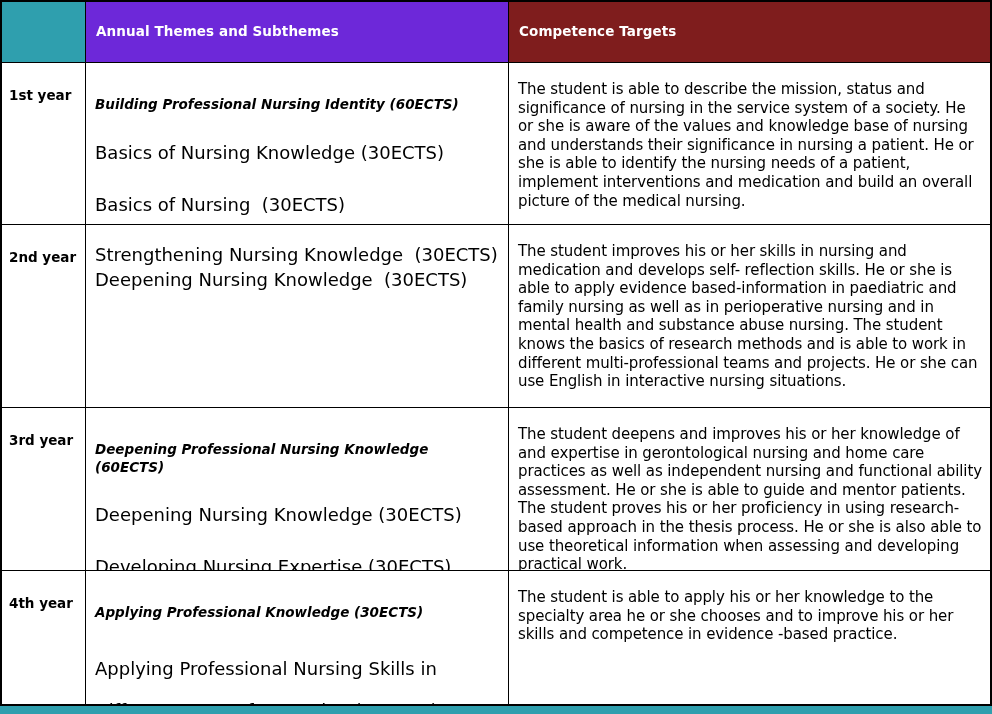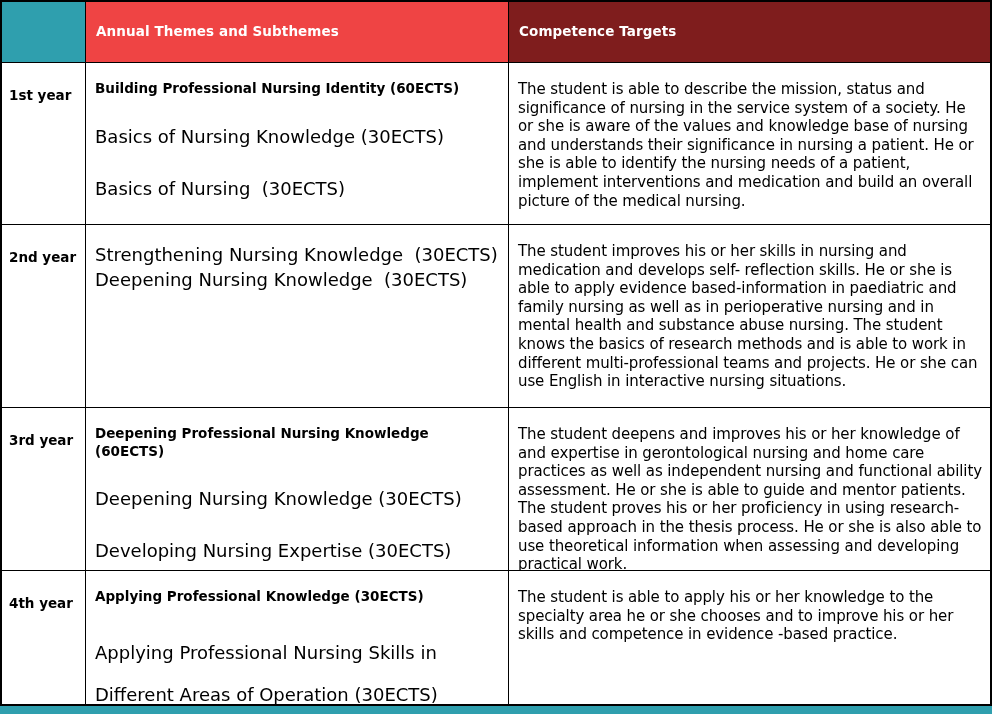--- a/index.html
+++ b/index.html
@@ -10,35 +10,35 @@
     display:grid;
     grid-template-columns:84px 423px 1fr;
     grid-template-rows:61px 162px 183px 163px 1fr;
   }
   .cell{box-sizing:border-box;border-right:1.5px solid #000;border-bottom:1.5px solid #000;overflow:hidden;}
   .cell.last-col{border-right:none;}
   .cell.last-row{border-bottom:none;}
   .head{color:#fff;font-weight:bold;font-size:13.5px;padding:21px 8px 0 10px;letter-spacing:.1px;}
   .year-cell{font-weight:bold;font-size:13.5px;padding:24px 6px 0 7px;white-space:nowrap;}
   .theme-cell{padding:17px 10px 0 9px;}
-  .theme-title{margin:0 0 26px 0;font-weight:bold;font-size:13.5px;line-height:1.3;white-space:pre-wrap;}
+  .theme-title{margin:16px 0 26px 0;font-weight:bold;font-size:13.5px;line-height:1.3;white-space:pre-wrap;font-style:italic;}
   .subtheme{margin:0 0 27px 0;font-size:18px;line-height:1.4;white-space:pre-wrap;}
   .subtheme.wide-gap{margin-top:16px;line-height:2.35;}
   .target-cell{padding:17px 8px 0 9px;}
   .target-text{margin:0;font-size:15px;line-height:18.6px;letter-spacing:-0.1px;}
   .accent-bg{background:#2f9fae;}
   #bottom-strip{width:992px;height:8px;}
 </style>
 </head>
 <body>
 
 <div id="curriculum-table">
 
   <div class="cell head accent-bg" style="background: rgb(47, 159, 174);"></div>
-  <div class="cell head accent-bg" style="background: #ef4444;">Annual Themes and Subthemes</div>
+  <div class="cell head accent-bg" style="background: #6d28d9;">Annual Themes and Subthemes</div>
   <div class="cell head accent-bg last-col" style="background: #7f1d1d;">Competence Targets</div>
 
   <div class="cell year-cell">1st year</div>
   <div class="cell theme-cell">
     <p class="theme-title">Building Professional Nursing Identity (60ECTS)</p>
     <p class="subtheme">Basics of Nursing Knowledge (30ECTS)</p>
     <p class="subtheme">Basics of Nursing  (30ECTS)</p>
   </div>
   <div class="cell target-cell last-col">
     <p class="target-text">The student is able to describe the mission, status and significance of nursing in the service system of a society. He or she is aware of the values and knowledge base of nursing and understands their significance in nursing a patient. He or she is able to identify the nursing needs of a patient, implement interventions and medication and build an overall picture of the medical nursing.</p>

